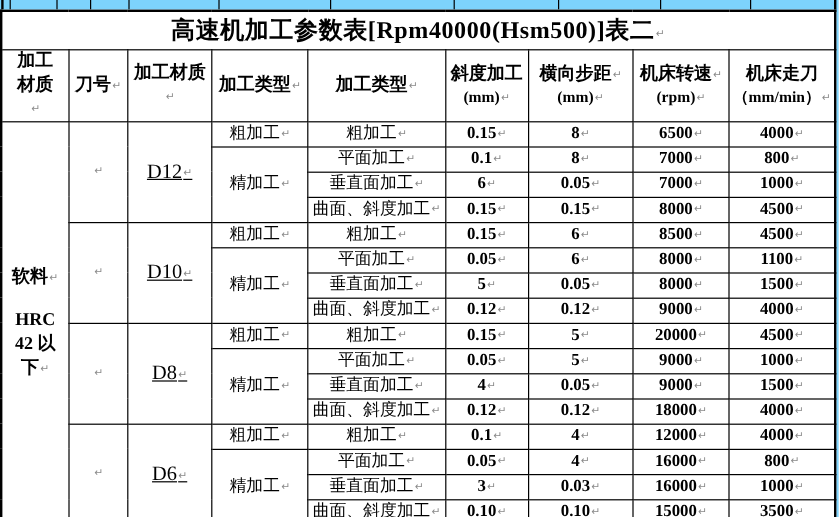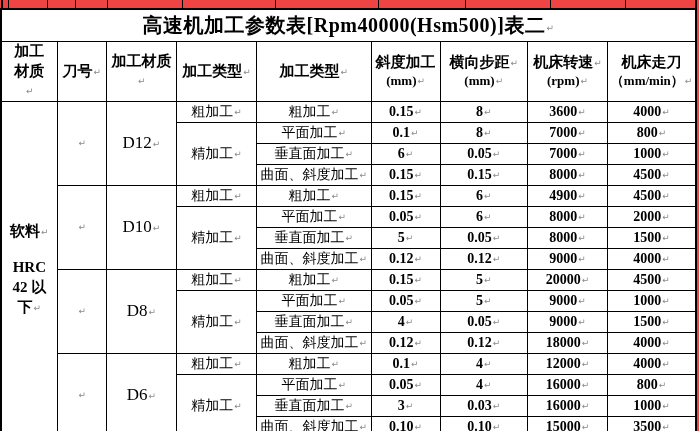--- a/index.html
+++ b/index.html
@@ -1,17 +1,17 @@
 <!DOCTYPE html>
 <html><head>
 <meta charset="utf-8">
 <style>
   html,body{margin:0;padding:0;background:#fff;}
   .sheet{
-    position:relative;width:699px;height:431px;background:#ef4444;overflow:hidden;
+    position:relative;width:699px;height:431px;background:#7dd3fc;overflow:hidden;
     font-family:"Liberation Serif","DejaVu Serif",serif;color:#000;
   }
   
   .top-strip{position:absolute;top:0;left:0;width:699px;height:8px;}
   .top-strip .vline{position:absolute;top:0;height:8px;width:1px;background:#000;}
   .top-strip .vline.thick{width:2px;}
 
   table.param{
     position:absolute;top:8px;left:0;width:697px;
     border-collapse:collapse;table-layout:fixed;
@@ -21,21 +21,21 @@
   .title-cell{
     height:31px;font-size:20px;font-weight:bold;letter-spacing:0.5px;
   }
   thead th{height:49px;font-size:15px;font-weight:bold;line-height:1.3;padding:0 2px;}
   th .hwrap{display:inline;}
   th.narrow{padding:0 10px;}
   .unit{font-size:13px;font-weight:bold;}
   tbody td{height:20px;}
   .cn{font-size:14px;font-weight:normal;line-height:1.1;margin-top:18px;}
   .num{font-size:14px;font-weight:bold;}
-  .tool{font-size:17px;font-weight:normal;}
+  .tool{font-size:17px;font-weight:normal;text-decoration:underline;}
   .material{font-size:15px;font-weight:bold;padding:0 4px;line-height:1.35;}
   .mat-line{display:block;}
   .mat-line2{margin-top:16px;}
   .pm{ 
     font-size:9px;color:#8a8a8a;font-weight:normal;
     font-family:"DejaVu Sans",sans-serif;margin-left:1px;vertical-align:1px;
   }
 </style>
 </head>
 <body>
@@ -114,21 +114,21 @@
           <td class="cn material" rowspan="16">
             <span class="mat-line"><span>软料</span><span class="pm">↵</span></span>
             <span class="mat-line mat-line2"><span>HRC 42 以下</span><span class="pm">↵</span></span>
           </td>
           <td class="cn" rowspan="4"><span class="pm">↵</span></td>
           <td class="tool" rowspan="4"><span>D12</span><span class="pm">↵</span></td>
           <td class="cn"><span>粗加工</span><span class="pm">↵</span></td>
           <td class="cn"><span>粗加工</span><span class="pm">↵</span></td>
           <td class="num"><span>0.15</span><span class="pm">↵</span></td>
           <td class="num"><span>8</span><span class="pm">↵</span></td>
-          <td class="num"><span>3600</span><span class="pm">↵</span></td>
+          <td class="num"><span>6500</span><span class="pm">↵</span></td>
           <td class="num"><span>4000</span><span class="pm">↵</span></td>
         </tr>
         <tr>
           <td class="cn" rowspan="3"><span>精加工</span><span class="pm">↵</span></td>
           <td class="cn"><span>平面加工</span><span class="pm">↵</span></td>
           <td class="num"><span>0.1</span><span class="pm">↵</span></td>
           <td class="num"><span>8</span><span class="pm">↵</span></td>
           <td class="num"><span>7000</span><span class="pm">↵</span></td>
           <td class="num"><span>800</span><span class="pm">↵</span></td>
         </tr>
@@ -146,30 +146,30 @@
           <td class="num"><span>8000</span><span class="pm">↵</span></td>
           <td class="num"><span>4500</span><span class="pm">↵</span></td>
         </tr>
         <tr>
           <td class="cn" rowspan="4"><span class="pm">↵</span></td>
           <td class="tool" rowspan="4"><span>D10</span><span class="pm">↵</span></td>
           <td class="cn"><span>粗加工</span><span class="pm">↵</span></td>
           <td class="cn"><span>粗加工</span><span class="pm">↵</span></td>
           <td class="num"><span>0.15</span><span class="pm">↵</span></td>
           <td class="num"><span>6</span><span class="pm">↵</span></td>
-          <td class="num"><span>4900</span><span class="pm">↵</span></td>
+          <td class="num"><span>8500</span><span class="pm">↵</span></td>
           <td class="num"><span>4500</span><span class="pm">↵</span></td>
         </tr>
         <tr>
           <td class="cn" rowspan="3"><span>精加工</span><span class="pm">↵</span></td>
           <td class="cn"><span>平面加工</span><span class="pm">↵</span></td>
           <td class="num"><span>0.05</span><span class="pm">↵</span></td>
           <td class="num"><span>6</span><span class="pm">↵</span></td>
           <td class="num"><span>8000</span><span class="pm">↵</span></td>
-          <td class="num"><span>2000</span><span class="pm">↵</span></td>
+          <td class="num"><span>1100</span><span class="pm">↵</span></td>
         </tr>
         <tr>
           <td class="cn"><span>垂直面加工</span><span class="pm">↵</span></td>
           <td class="num"><span>5</span><span class="pm">↵</span></td>
           <td class="num"><span>0.05</span><span class="pm">↵</span></td>
           <td class="num"><span>8000</span><span class="pm">↵</span></td>
           <td class="num"><span>1500</span><span class="pm">↵</span></td>
         </tr>
         <tr>
           <td class="cn"><span>曲面、斜度加工</span><span class="pm">↵</span></td>

